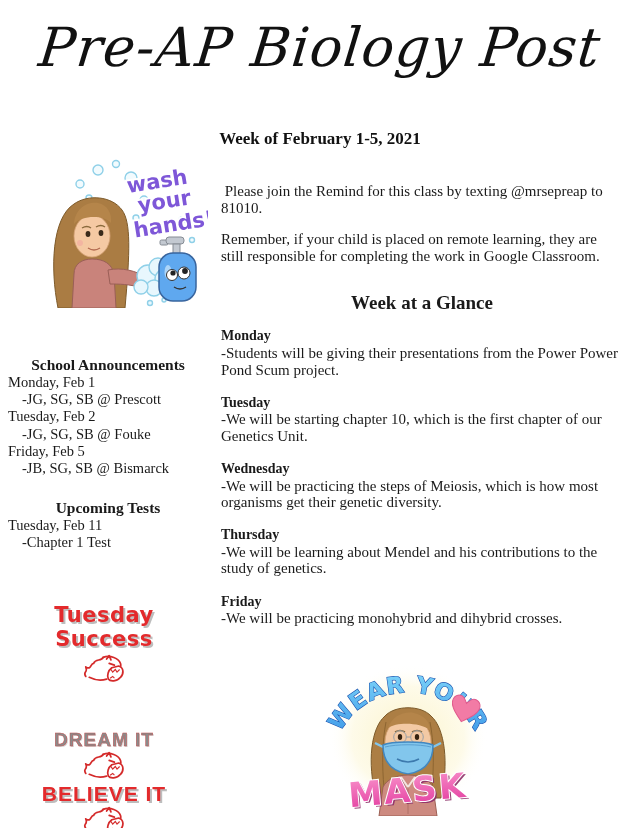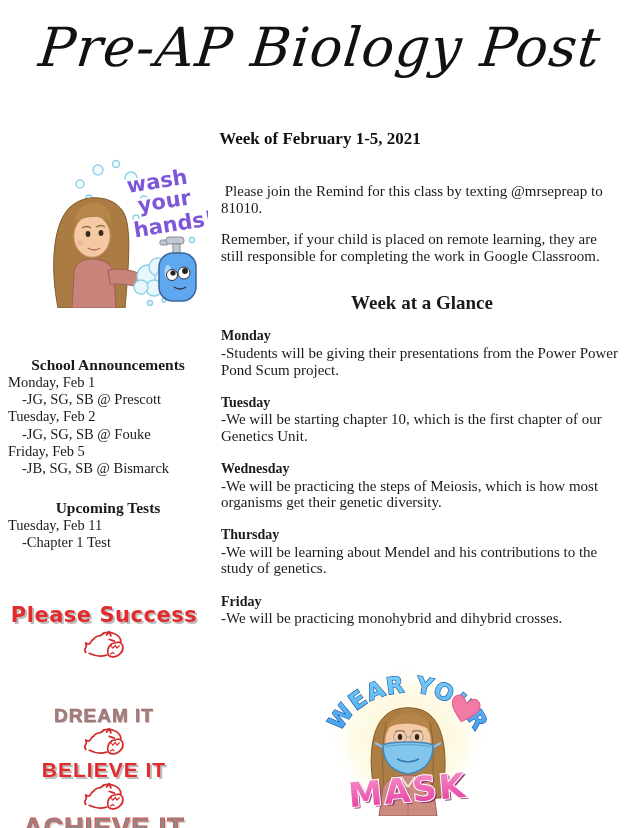--- a/index.html
+++ b/index.html
@@ -155,21 +155,21 @@
       <div class="day-name">Thursday</div>
       <div class="day-desc">-We will be learning about Mendel and his contributions to the study of genetics.</div>
     </div>
     <div class="day">
       <div class="day-name">Friday</div>
       <div class="day-desc">-We will be practicing monohybrid and dihybrid crosses.</div>
     </div>
   </div>
 
   <div class="motivation">
-    <div class="expect">Please Success</div>
+    <div class="expect">Tuesday Success</div>
     <svg class="mascot" viewBox="0 0 54 38" aria-hidden="true">
       <g stroke="#d42a2a" stroke-width="2" fill="none" stroke-linecap="round" stroke-linejoin="round">
         <path d="M6,27 C2,21 9,23 6,16 C13,20 11,12 15,12 C17,6 24,10 26,5"></path>
         <path d="M26,5 C34,2 44,6 46,12 C47,15 46,17 44,17"></path>
         <path d="M30,7 l3,-4 l2,5"></path>
         <path d="M33,12 l6,2"></path>
         <path d="M10,28 C16,31 24,32 30,30"></path>
       </g>
       <path d="M44,15 C50,17 50,24 46,28 C42,33 34,33 32,30 C30,26 32,20 36,17 Z" fill="#ffffff" stroke="#d42a2a" stroke-width="2" stroke-linejoin="round"></path>
       <path d="M35,19 l2,3 l3,-3 l2,3 l3,-3" fill="none" stroke="#d42a2a" stroke-width="1.3"></path>

